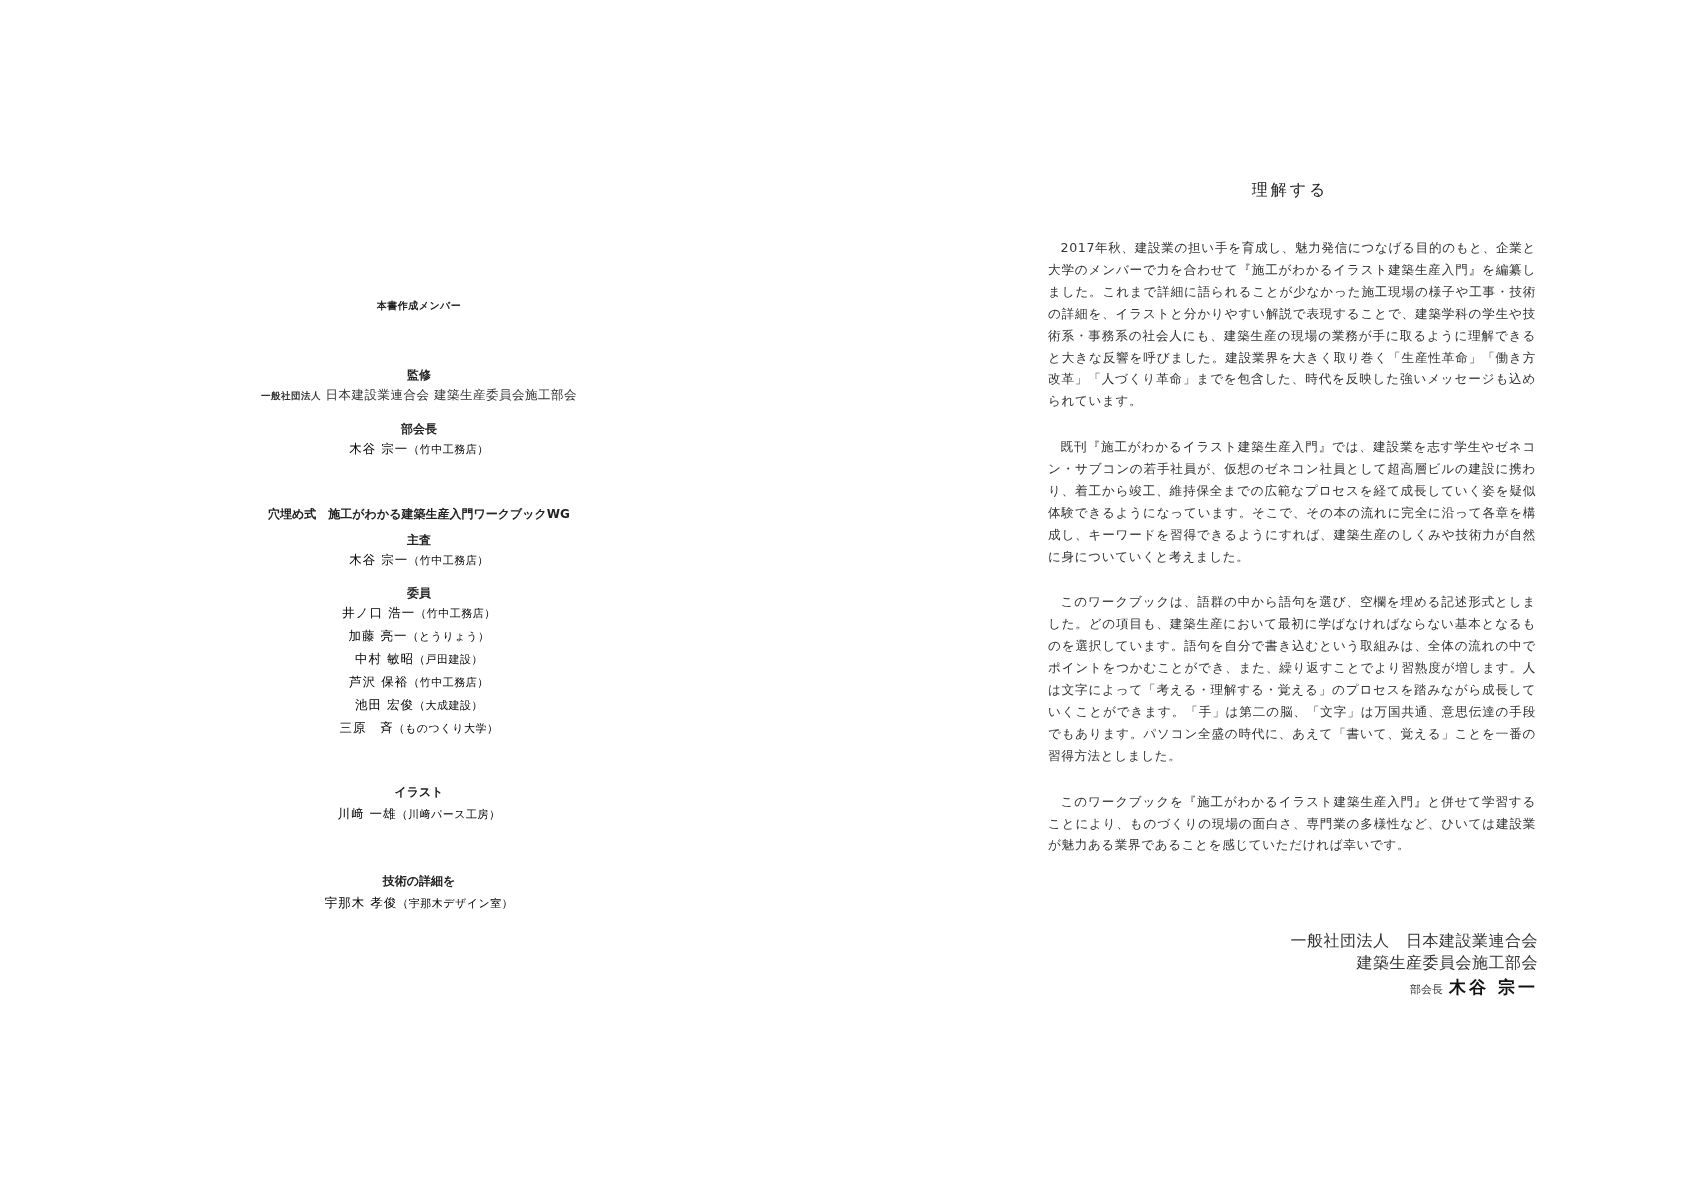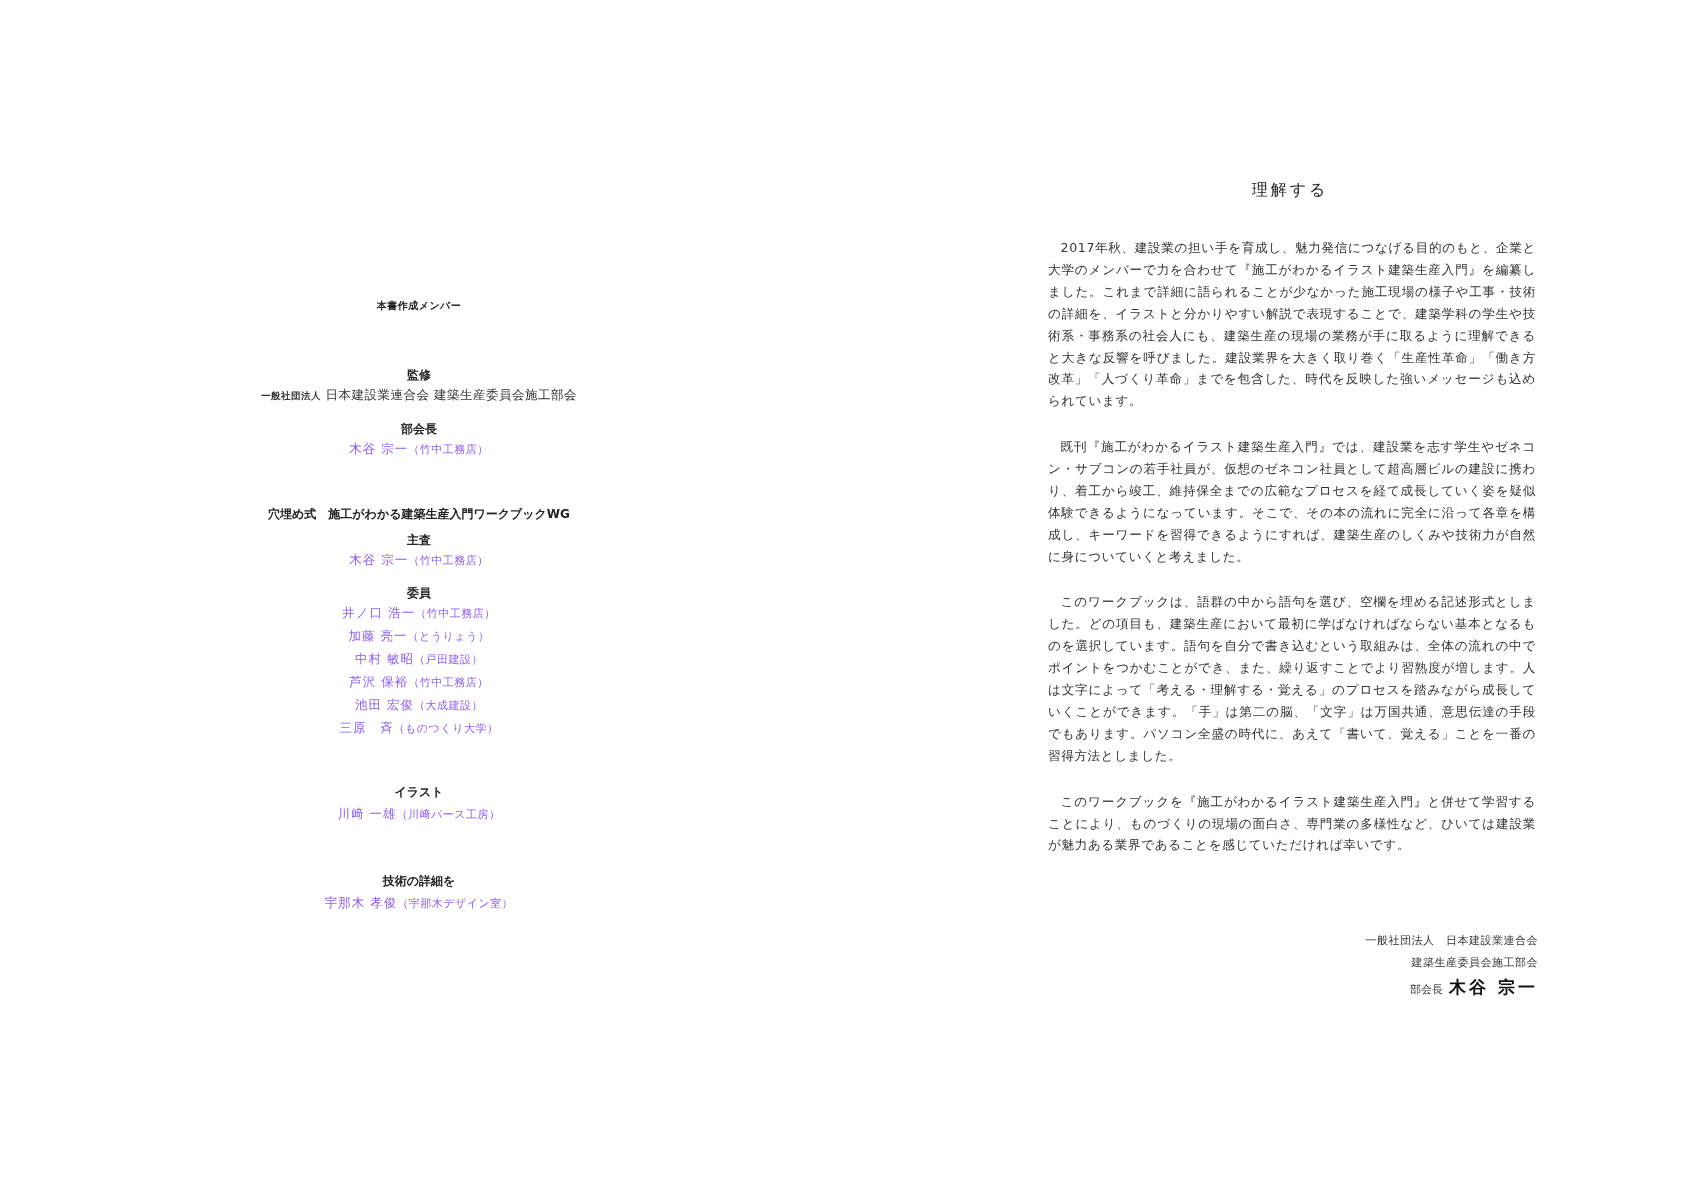--- a/index.html
+++ b/index.html
@@ -8,35 +8,35 @@
       font-family: "DejaVu Sans", "Liberation Sans", sans-serif;
       color: #2a2a2a;
     }
     .spread { position: absolute; inset: 0; }
     .page-left { position: absolute; left: 0; top: 0; width: 849px; height: 1200px; }
 
     
     .credits { position: absolute; left: 215px; width: 400px; top: 262px; text-align: center; }
     .credits .heading { font-size: 10px; font-weight: bold; letter-spacing: 0.5px; color: #222; }
     .credits .role { font-size: 12px; font-weight: bold; color: #222; }
-    .credits .name { font-size: 12.5px; color: #8b5cf6; letter-spacing: 1px; }
+    .credits .name { font-size: 12.5px; color: #000000; letter-spacing: 1px; }
     .credits .name .aff { font-size: 11px; letter-spacing: 0.5px; }
     .credits .org { font-size: 12.5px; color: #333; letter-spacing: 0.5px; }
     .credits .org .prefix { font-size: 9.5px; font-weight: bold; }
     .blk { position: absolute; left: 4px; width: 400px; white-space: nowrap; margin-top: 37px; }
 
     
     .title { position: absolute; left: 1040px; width: 500px; top: 180px; text-align: center;
              font-size: 16px; letter-spacing: 3px; color: #222; }
     .body-text { position: absolute; left: 1047px; width: 490px; top: 236px;
                  font-size: 12.6px; line-height: 21.9px; color: #333; letter-spacing: 0.6px; }
     .body-text p { margin: 1px; text-indent: 1em; text-align: justify; }
     .body-text .gap { height: 21.9px; }
     .signature { position: absolute; right: 160px; top: 930px; text-align: right; color: #333; }
-    .signature .line { font-size: 11px; line-height: 22px; letter-spacing: 0.5px; }
+    .signature .line { font-size: 16px; line-height: 22px; letter-spacing: 0.5px; }
     .signature .sign-row { margin-top: 2px; }
     .signature .role-small { font-size: 11px; }
     .signature .signer { font-family: "DejaVu Serif", "Liberation Serif", serif; font-weight: bold;
                          font-size: 17px; letter-spacing: 3px; margin-left: 6px; color: #111; }
   </style>
 </head>
 <body>
 
 <div class="spread">
 

